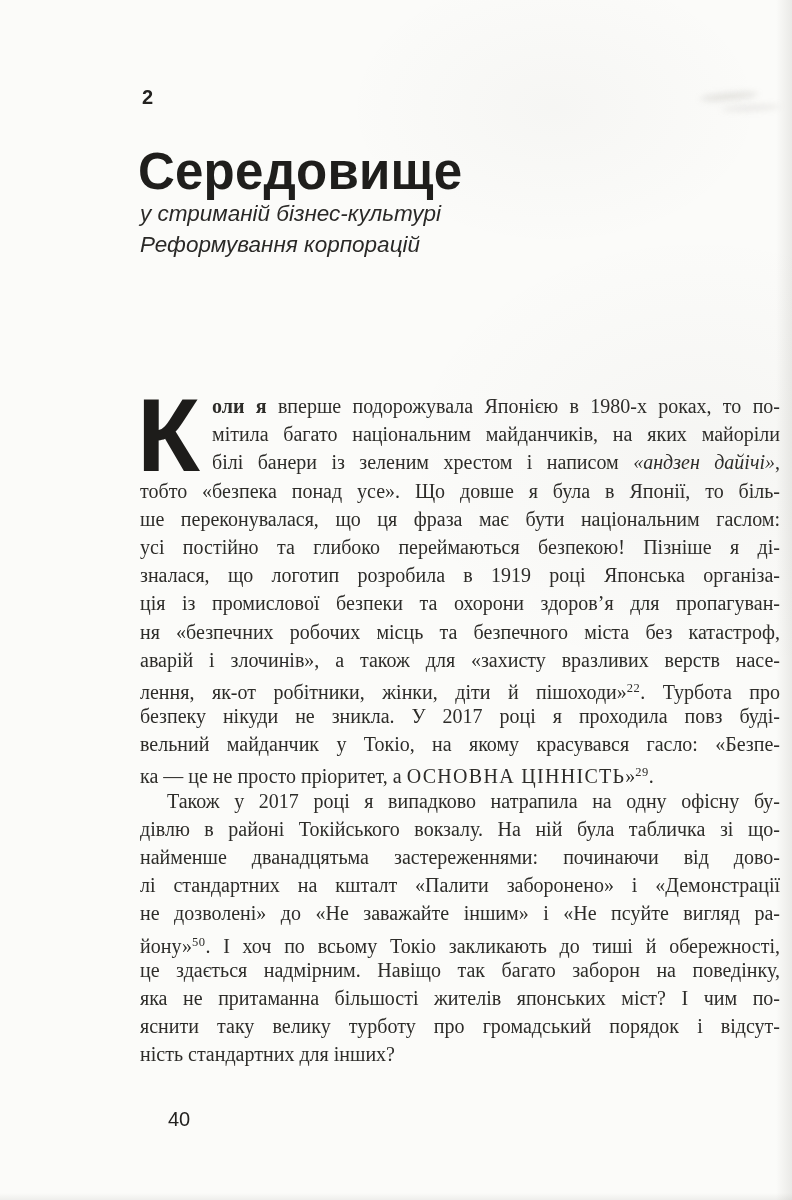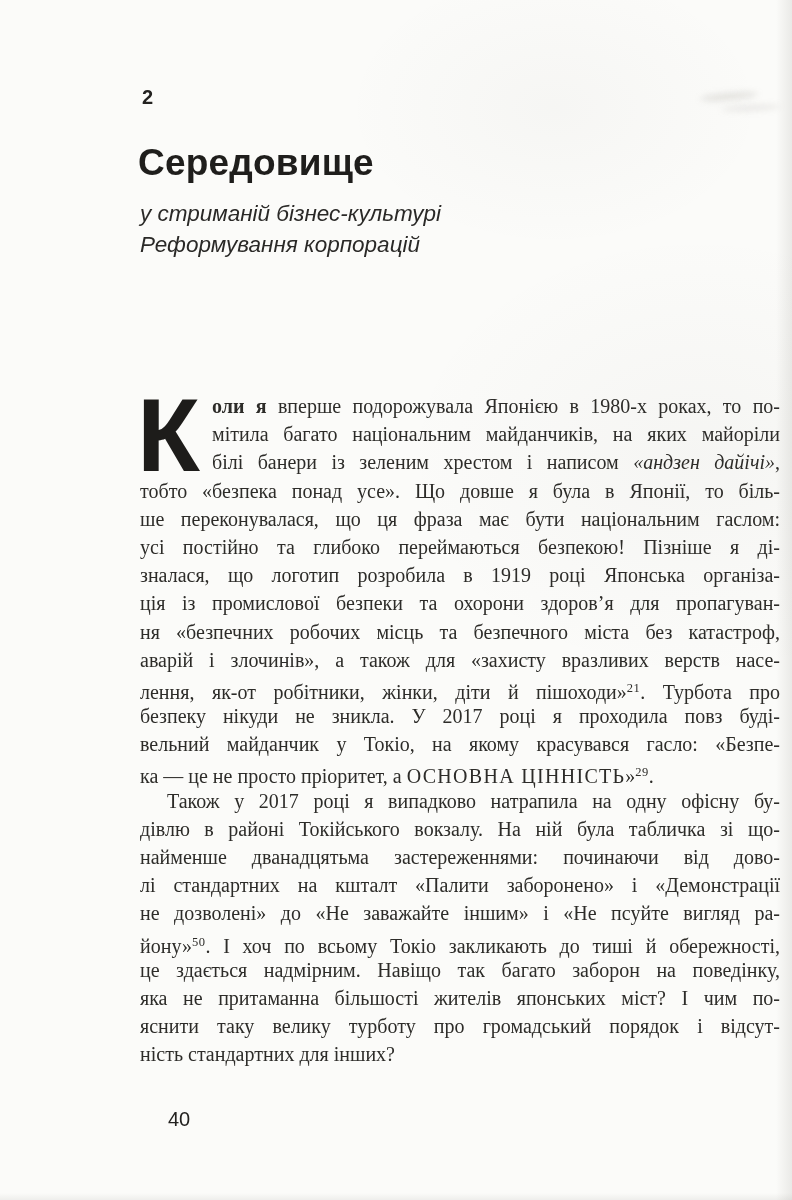--- a/index.html
+++ b/index.html
@@ -19,21 +19,21 @@
   .edge-bottom { position:absolute; bottom:0; left:0; width:100%; height:7px;
     background:linear-gradient(to bottom, rgba(90,88,80,0), rgba(90,88,80,0.08)); }
   .smudge-a { position:absolute; left:700px; top:93px; width:58px; height:7px;
     background:rgba(140,138,128,0.22); filter:blur(3px); border-radius:50%; transform:rotate(-5deg); }
   .smudge-b { position:absolute; left:722px; top:105px; width:58px; height:6px;
     background:rgba(140,138,128,0.16); filter:blur(3px); border-radius:50%; transform:rotate(-3deg); }
 
   .chapter-number { position:absolute; left:142px; top:86px;
     font-family:"Liberation Sans", sans-serif; font-weight:bold; font-size:20px; color:#232220; }
   .title { position:absolute; left:138px; top:142px; margin:0;
-    font-family:"Liberation Sans", sans-serif; font-weight:bold; font-size:37px;
+    font-family:"Liberation Sans", sans-serif; font-weight:bold; font-size:51px;
     letter-spacing:0.2px; color:#1f1e1c; }
   .subtitle { position:absolute; left:140px; top:198px;
     font-family:"Liberation Sans", sans-serif; font-style:italic;
     font-size:22.5px; line-height:31px; color:#2a2927; }
 
   .body-text { position:absolute; left:140px; top:392px; width:640px; }
   .line { font-size:20px; line-height:28.2px; height:28.2px;
     text-align:justify; text-align-last:justify; }
   .line.nj { text-align-last:left; }
   .line.dc { margin-left:72px; }
@@ -70,21 +70,21 @@
   <div class="line dc"><span class="st-b">оли я</span> вперше подорожувала Японією в 1980-х роках, то по-</div>
       <div class="line dc">мітила багато національним майданчиків, на яких майоріли</div>
       <div class="line dc">білі банери із зеленим хрестом і написом <span class="st-i">«андзен дайічі»</span>,</div>
       <div class="line">тобто «безпека понад усе». Що довше я була в Японії, то біль-</div>
       <div class="line">ше переконувалася, що ця фраза має бути національним гаслом:</div>
       <div class="line">усі постійно та глибоко переймаються безпекою! Пізніше я ді-</div>
       <div class="line">зналася, що логотип розробила в 1919 році Японська організа-</div>
       <div class="line">ція із промислової безпеки та охорони здоров’я для пропагуван-</div>
       <div class="line">ня «безпечних робочих місць та безпечного міста без катастроф,</div>
       <div class="line">аварій і злочинів», а також для «захисту вразливих верств насе-</div>
-      <div class="line">лення, як-от робітники, жінки, діти й пішоходи»<span class="st-sup">21</span>. Турбота про</div>
+      <div class="line">лення, як-от робітники, жінки, діти й пішоходи»<span class="st-sup">22</span>. Турбота про</div>
       <div class="line">безпеку нікуди не зникла. У 2017 році я проходила повз буді-</div>
       <div class="line">вельний майданчик у Токіо, на якому красувався гасло: «Безпе-</div>
       <div class="line nj">ка — це не просто пріоритет, а <span class="st-caps">ОСНОВНА ЦІННІСТЬ</span>»<span class="st-sup">29</span>.</div>
       <div class="line ind">Також у 2017 році я випадково натрапила на одну офісну бу-</div>
       <div class="line">дівлю в районі Токійського вокзалу. На ній була табличка зі що-</div>
       <div class="line">найменше дванадцятьма застереженнями: починаючи від дово-</div>
       <div class="line">лі стандартних на кшталт «Палити заборонено» і «Демонстрації</div>
       <div class="line">не дозволені» до «Не заважайте іншим» і «Не псуйте вигляд ра-</div>
       <div class="line">йону»<span class="st-sup">50</span>. І хоч по всьому Токіо закликають до тиші й обережності,</div>
       <div class="line">це здається надмірним. Навіщо так багато заборон на поведінку,</div>

